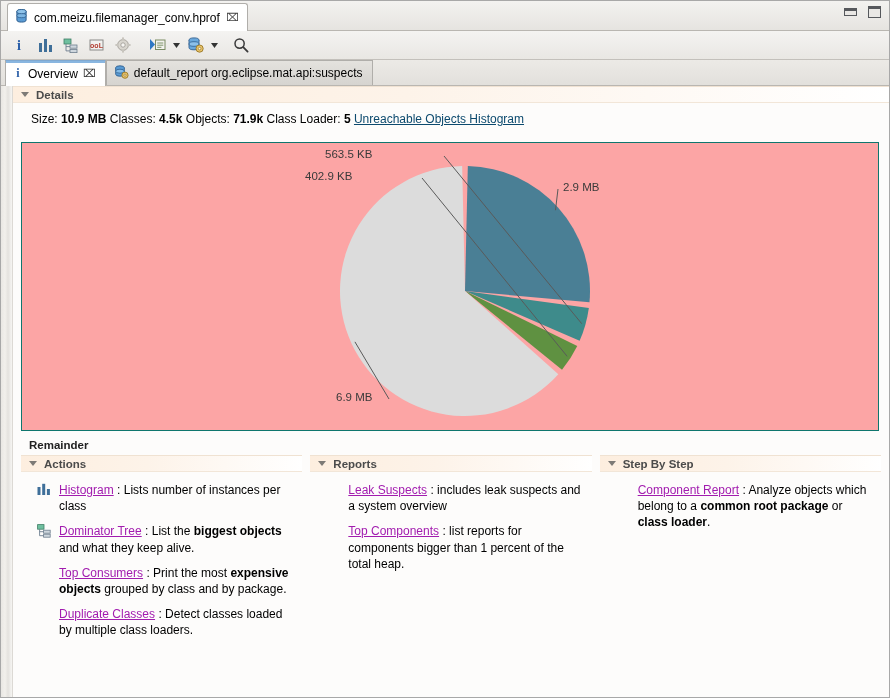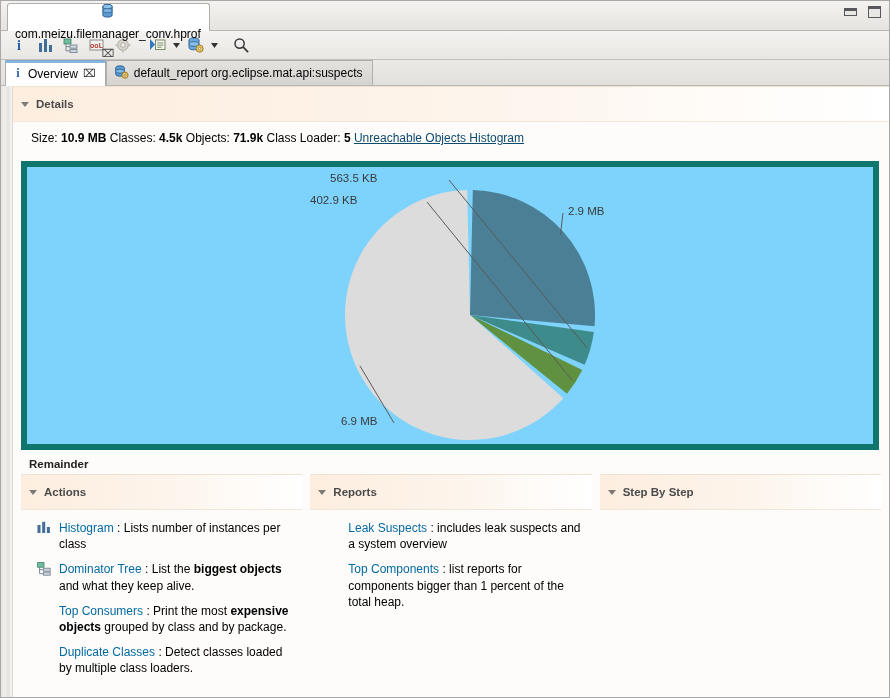--- a/index.html
+++ b/index.html
@@ -31,21 +31,20 @@
     position: absolute;
     left: 6px; top: 2px;
     height: 28px;
     display: flex; align-items: center; gap: 6px;
     padding: 0 8px 0 7px;
     background: #ffffff;
     border: 1px solid #b0aeaa;
     border-bottom: none;
     border-radius: 3px 3px 0 0;
     font-size: 12px;
-    flex-direction: column;
   }
   .editor-tab .label { white-space: nowrap; }
   .tab-close {
     font-size: 11px; color: #444; cursor: pointer;
     font-family: "DejaVu Sans", sans-serif;
   }
   .win-ctrls {
     position: absolute; right: 8px; top: 5px;
     display: flex; align-items: center; gap: 11px;
   }
@@ -122,21 +121,21 @@
   }
   .content {
     position: absolute; left: 12px; right: 0; top: 0; bottom: 0;
     background: #fdfcfb;
   }
 
   
   .section { position: relative; }
   .sec-header {
     display: flex; align-items: center; gap: 7px;
-    height: 36px;
+    height: 17px;
     padding-left: 8px;
     background: linear-gradient(to right,#fdeedf 0%,#fdf3e9 45%,#ffffff 100%);
     border-top: 1px solid #f0e2d2;
     border-bottom: 1px solid #f2e6d8;
     font-weight: bold;
     font-size: 11.5px;
     color: #4b4b4b;
   }
   .twisty {
     width: 0; height: 0;
@@ -168,22 +167,22 @@
       1px 1px 0 #d8c9b5, -1px -1px 0 #eadcc8,
       1px -1px 0 #e2d4c0, -1px 1px 0 #cfc0ac,
       2px 2px 3px rgba(150,130,105,0.55);
     pointer-events: none;
     white-space: nowrap;
   }
 
   
   .chart-wrap { padding: 4px 10px 0 8px; }
   .chart-frame {
-    border: 6px solid #0f766e;
-    background: #7dd3fc;
+    border: 1px solid #0f766e;
+    background: #fca5a5;
     height: 289px;
     position: relative;
     overflow: hidden;
   }
   .chart-total {
     position: absolute;
     left: 0; right: 0;
     bottom: 8px;
     text-align: center;
     font-size: 11.5px;
@@ -222,21 +221,21 @@
   }
   .p-item {
     display: flex;
     gap: 6px;
     margin-bottom: 9px;
   }
   .p-icon { width: 16px; flex: 0 0 16px; padding-top: 1px; }
   .p-icon.blank { }
   .p-text { flex: 1 1 auto; }
   .p-text a {
-    color: #0369a1; cursor: pointer;
+    color: #a21caf; text-decoration: underline; cursor: pointer;
   }
   .p-text b { font-weight: bold; }
 </style>
 </head>
 <body>
 
 <div id="app">
 
   <div class="titlebar">
     <div class="editor-tab">
@@ -496,19 +495,29 @@
             </div>
 
           </div>
         </div>
 
         <div class="panel">
           <div class="sec-header">
             <span class="twisty"></span>
             <span>Step By Step</span>
           </div>
+          <div class="panel-body">
+
+            <div class="p-item">
+              <span class="p-icon blank"></span>
+              <span class="p-text">
+                <a>Component Report</a><span> : </span><span>Analyze objects which belong to a </span><b>common root package</b><span> or </span><b>class loader</b><span>.</span>
+              </span>
+            </div>
+
+          </div>
         </div>
 
       </div>
 
     </div>
   </div>
 </div>
 
 </body></html>

